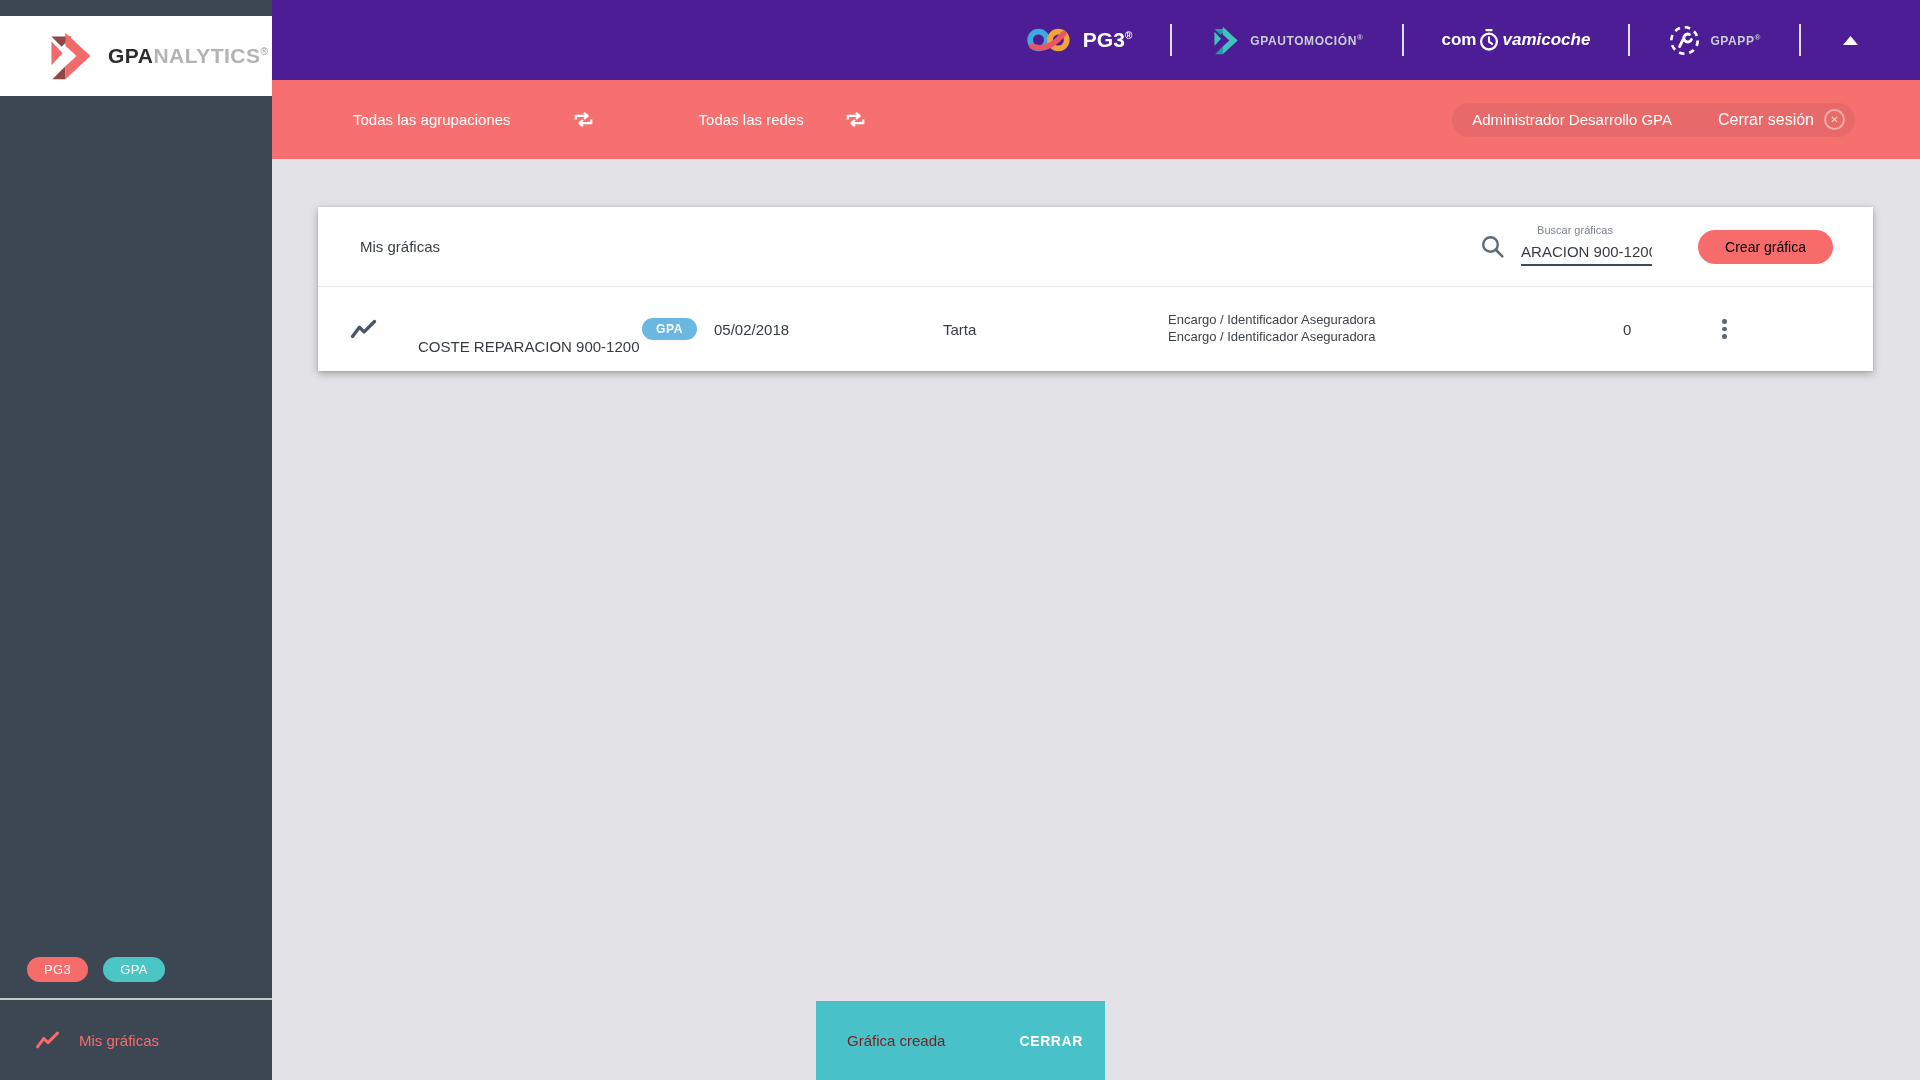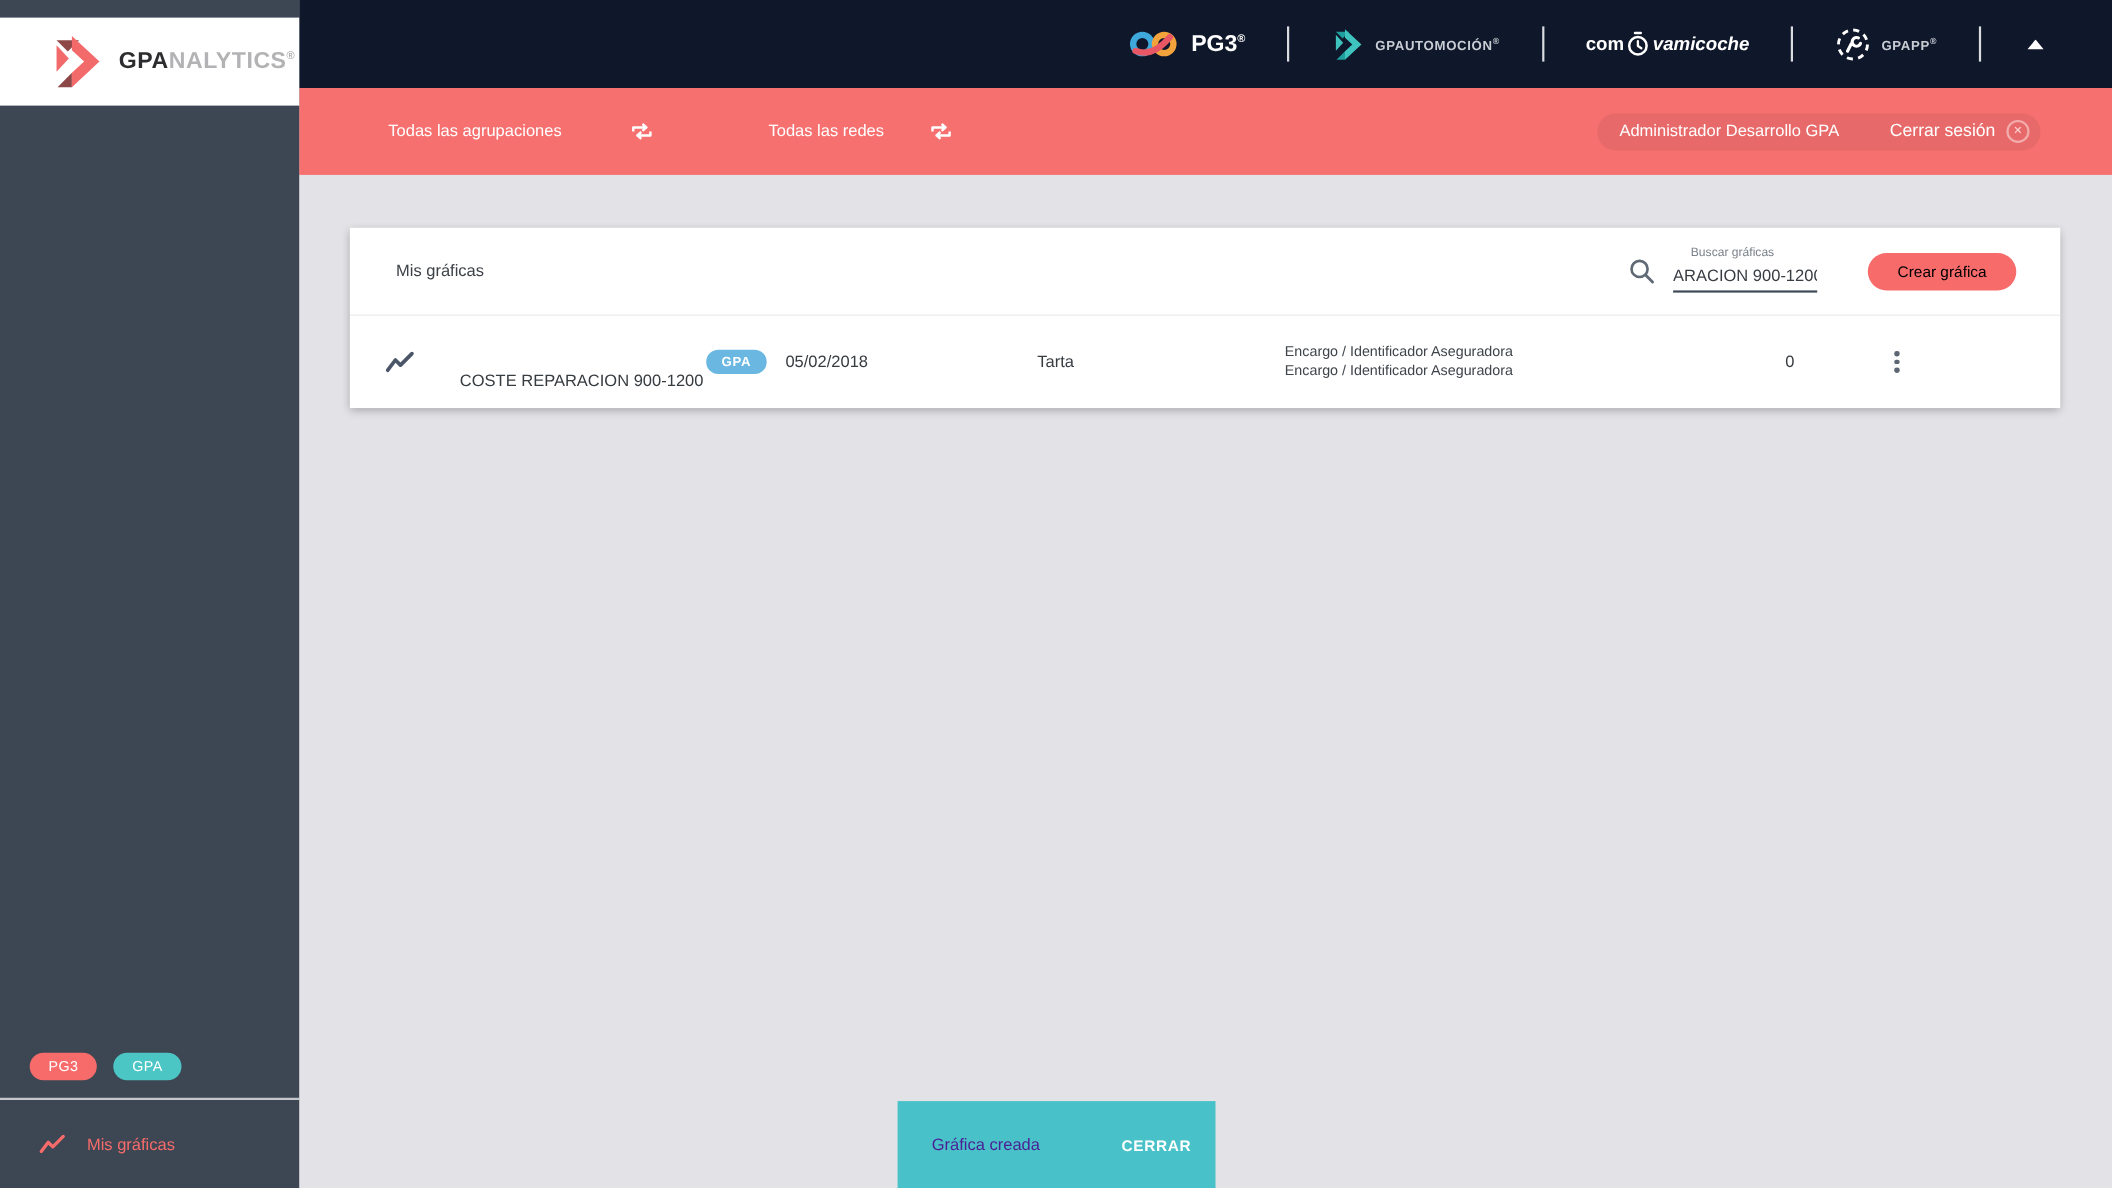--- a/index.html
+++ b/index.html
@@ -22,21 +22,21 @@
   .pill-badge { display:inline-block; border-radius:14px; padding:5px 17px;
     color:#fff; font-size:13px; letter-spacing:.4px; }
   .side-divider { border-top:1px solid rgba(255,255,255,.7); }
   .side-item { height:80px; display:flex; align-items:center; padding-left:35px;
     color:#d9dcdf; font-size:15px; cursor:pointer; }
   .side-item .si-icon { width:26px; margin-right:18px; display:flex; align-items:center; }
   .side-item.active { color:#f76c6b; }
 
   
   .topbar { position:absolute; left:272px; top:0; width:1648px; height:80px;
-    background:#0f172a; display:flex; align-items:center; justify-content:flex-end;
+    background:#4c1d95; display:flex; align-items:center; justify-content:flex-end;
     padding-right:58px; }
   .brand { display:flex; align-items:center; white-space:nowrap; }
   .tb-divider { width:2px; height:32px; background:rgba(255,255,255,.85); margin:0 38px; }
   .pg3-text { color:#fff; font-size:21px; font-weight:bold; margin-left:10px; }
   .pg3-text sup { font-size:10px; font-weight:bold; }
   .gray-brand { color:#c9ced5; font-size:12px; font-weight:bold; letter-spacing:.6px; margin-left:9px;text-align:right; }
   .gray-brand sup { font-size:8px; }
   .comprava { color:#fff; font-size:17px; font-weight:bold; display:flex; align-items:center; }
   .comprava .it { font-style:italic; }
   .comprava .clock { margin:0 2px; display:flex; }
@@ -85,21 +85,21 @@
     font-weight:bold; letter-spacing:.6px; border-radius:13px; padding:4px 14px; }
   .datos-cell { font-size:13px; color:#3f444a; line-height:1.3; }
   .actions-cell { padding-left:8px; }
   .dots-btn { background:none; border:none; cursor:pointer; display:flex; flex-direction:column;
     gap:3px; padding:6px; }
   .dots-btn i { width:4.5px; height:4.5px; border-radius:50%; background:#5c6672; }
 
   
   .snackbar { position:absolute; left:816px; bottom:0; width:289px; height:79px;
     background:#48c2c8; display:flex; align-items:center; padding:0 14px 0 31px; z-index:20; }
-  .snack-msg { color:#4c1d95; font-size:15px; flex:1; }
+  .snack-msg { color:#7f1d1d; font-size:15px; flex:1; }
   .snack-action { background:none; border:none; color:#fff; font-weight:bold; font-size:14px;
     letter-spacing:.6px; cursor:pointer; padding:8px; font-family:inherit; }
 
   svg { display:block; }
 </style>
 </head>
 <body>
 
 <aside class="sidebar">
   <div class="logo-box">

